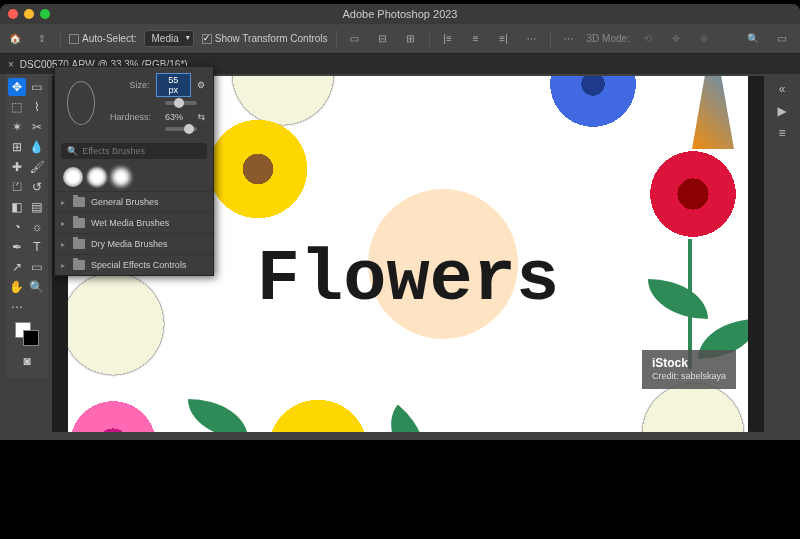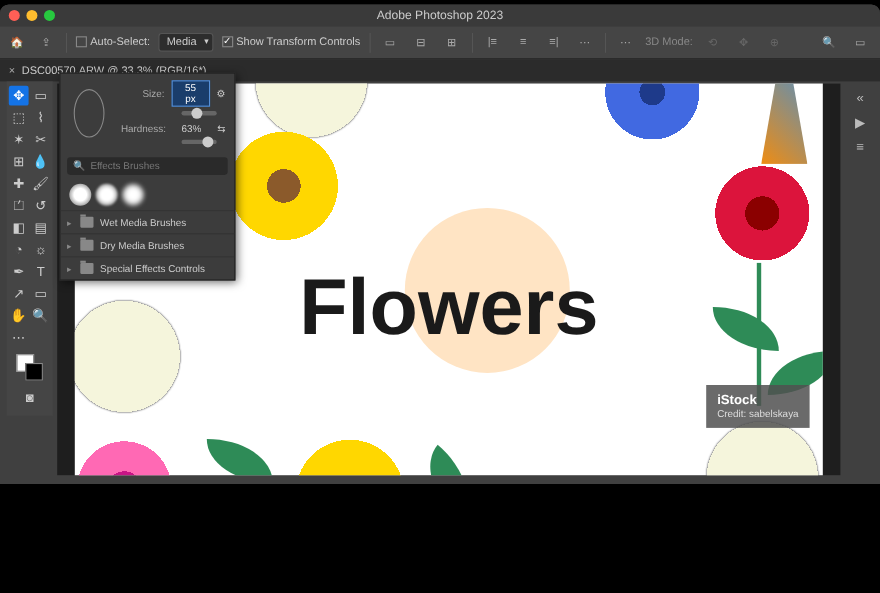--- a/index.html
+++ b/index.html
@@ -23,21 +23,21 @@
   .toolbox{position:absolute;left:6px;top:70px;width:42px;background:#454545;padding:4px 2px;display:grid;grid-template-columns:1fr 1fr;gap:2px}
   .tool{width:18px;height:18px;display:flex;align-items:center;justify-content:center;color:#ccc;font-size:12px;border-radius:2px}
   .tool.active{background:#1473e6;color:#fff}
   .toolbox .row2{grid-column:1/3;display:flex;justify-content:center;margin-top:4px}
   .swatch{position:relative;width:24px;height:24px}
   .swatch .fg{position:absolute;left:0;top:0;width:16px;height:16px;background:#fff;border:1px solid #888}
   .swatch .bg{position:absolute;right:0;bottom:0;width:16px;height:16px;background:#000;border:1px solid #888}
   .canvas-wrap{position:absolute;left:52px;top:72px;right:36px;bottom:8px;background:#1e1e1e;display:flex;align-items:center;justify-content:center;overflow:hidden}
   .canvas{width:680px;height:430px;background:#fff;position:relative;overflow:hidden}
   .circle{position:absolute;left:300px;top:150px;width:150px;height:150px;border-radius:50%;background:#ffe4c4}
-  .script{position:absolute;left:0;right:0;top:200px;text-align:center;font-family:Liberation Sans, sans-serif;font-size:72px;font-weight:bold;color:#1a1a1a}
+  .script{position:absolute;left:0;right:0;top:200px;text-align:center;font-family:Liberation Mono, monospace;font-size:72px;font-weight:bold;color:#1a1a1a}
   .watermark{position:absolute;right:12px;bottom:80px;background:rgba(80,80,80,.85);color:#fff;padding:6px 10px;font-size:12px;line-height:1.3}
   .watermark .credit{font-size:9px;color:#ddd}
   .flower{position:absolute}
   
   .yellow-daisy{width:120px;height:120px;background:radial-gradient(circle,#8b5a2b 0 18%,#ffd700 18% 58%,transparent 58%);}
   .red-rose{width:110px;height:110px;background:radial-gradient(circle,#8b0000 0 20%,#dc143c 20% 55%,transparent 55%);}
   .pink-rose{width:110px;height:110px;background:radial-gradient(circle,#c71585 0 20%,#ff69b4 20% 55%,transparent 55%);}
   .blue-flower{width:110px;height:110px;background:radial-gradient(circle,#1e3a8a 0 15%,#4169e1 15% 55%,transparent 55%);}
   .white-lily{width:130px;height:130px;background:radial-gradient(circle,#f5f5dc 0 55%,transparent 55%);filter:drop-shadow(0 0 1px #333)}
   .pink-flower{width:120px;height:80px;background:radial-gradient(ellipse,#ff1493 0 60%,transparent 60%)}
@@ -200,20 +200,24 @@
       <span>🔍</span>
       <span style="color:#777" textcontent="Search Brushes">Effects Brushes</span>
     </div>
     <div class="bp-presets">
       <div class="preset"></div>
       <div class="preset" style="filter:blur(1px)"></div>
       <div class="preset" style="filter:blur(2px)"></div>
     </div>
     <div class="bp-folder">
         <span class="folder-icon"></span>
+        <span>General Brushes</span>
+      </div>
+    <div class="bp-folder">
+        <span class="folder-icon"></span>
         <span>Wet Media Brushes</span>
       </div>
     <div class="bp-folder">
         <span class="folder-icon"></span>
         <span>Dry Media Brushes</span>
       </div>
     <div class="bp-folder">
         <span class="folder-icon"></span>
         <span>Special Effects Controls</span>
       </div>

